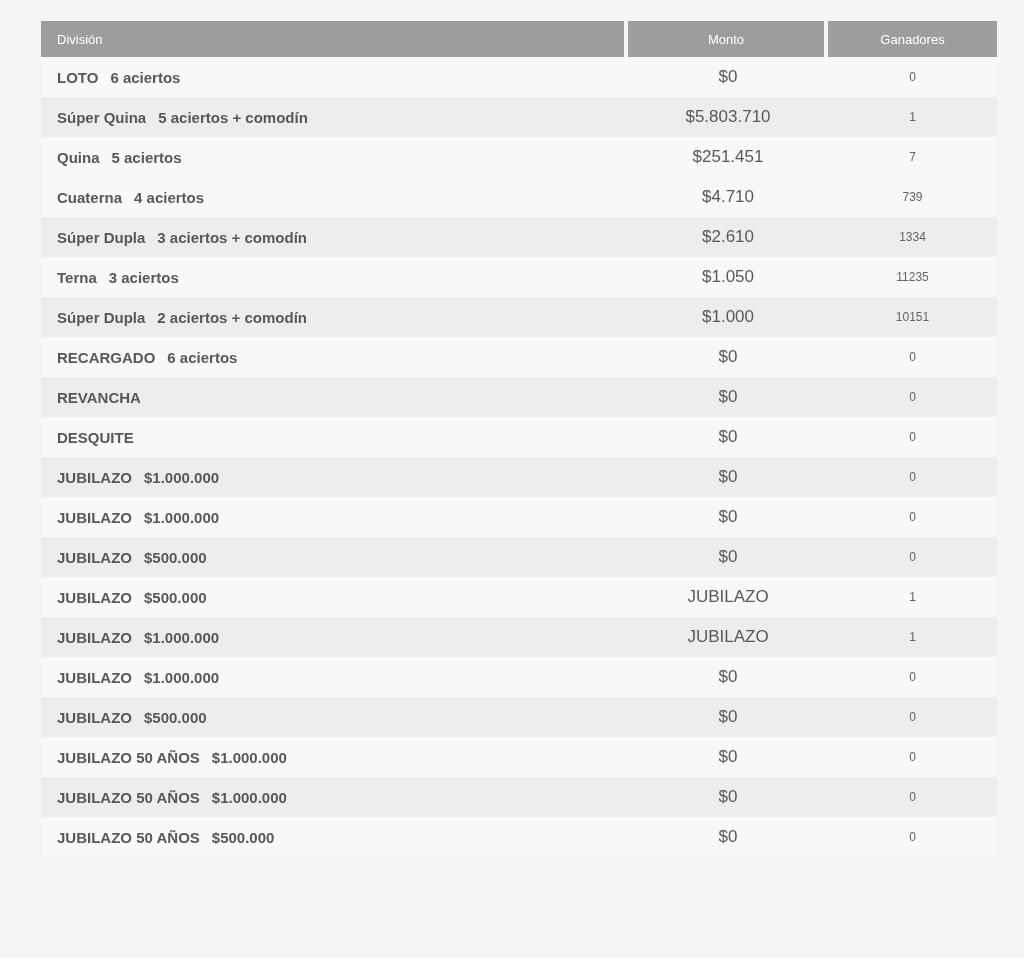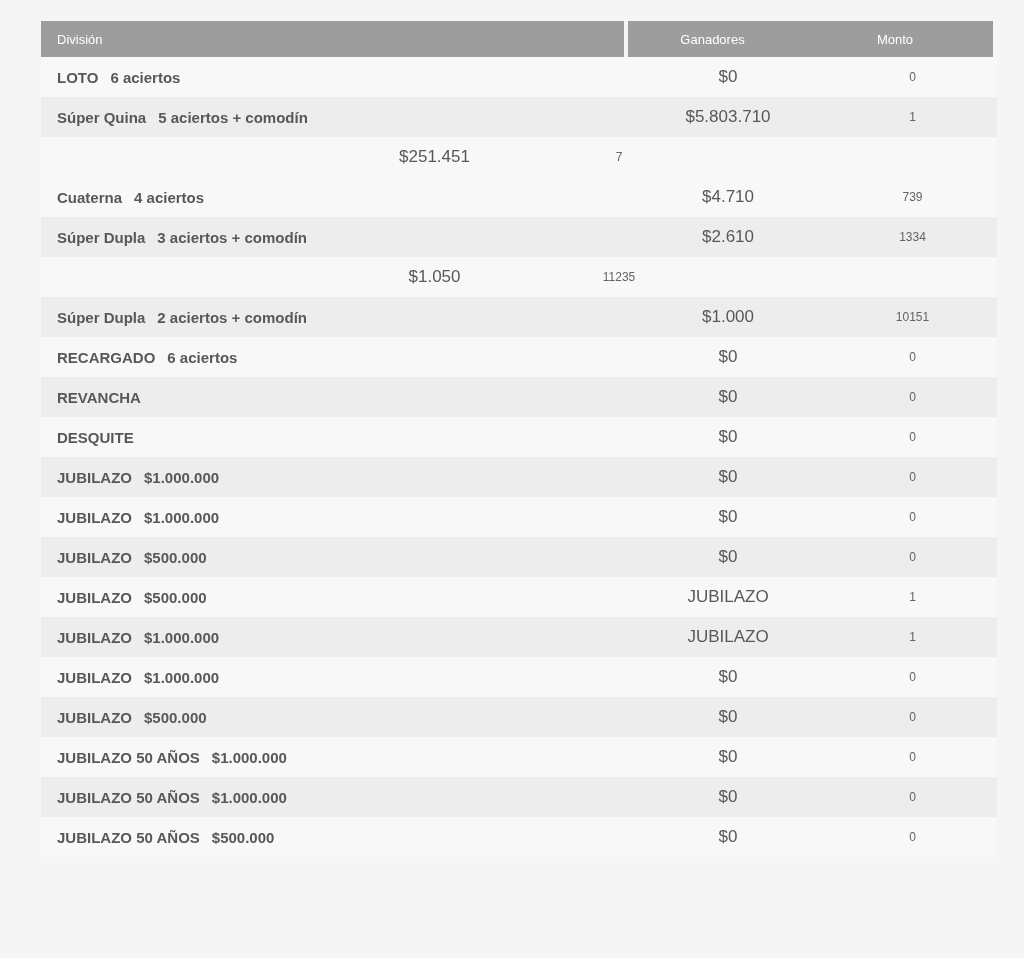--- a/index.html
+++ b/index.html
@@ -92,41 +92,44 @@
     height:8px;
     background:#ffffff;
   }
 </style>
 </head>
 <body>
 
 <div class="results-table">
   <div class="header-row">
     <div class="header-cell col-division">División</div>
+    <div class="header-cell col-monto">Monto</div>
     <div class="header-cell col-ganadores">Ganadores</div>
-    <div class="header-cell col-monto">Monto</div>
   </div>
   <div id="rows-container">
   <div class="row light">
     <div class="cell-division">
       <span>LOTO</span><span class="division-detail">6 aciertos</span>
     </div>
     <div class="cell-monto">$0</div>
     <div class="cell-ganadores">0</div>
   </div>
 
   <div class="row dark">
     <div class="cell-division">
       <span>Súper Quina</span><span class="division-detail">5 aciertos + comodín</span>
     </div>
     <div class="cell-monto">$5.803.710</div>
     <div class="cell-ganadores">1</div>
   </div>
 
   <div class="row light">
+    <div class="cell-division">
+      <span>Quina</span><span class="division-detail">5 aciertos</span>
+    </div>
     <div class="cell-monto">$251.451</div>
     <div class="cell-ganadores">7</div>
   </div>
 
 
   <div class="row light">
     <div class="cell-division">
       <span>Cuaterna</span><span class="division-detail">4 aciertos</span>
     </div>
     <div class="cell-monto">$4.710</div>
@@ -135,20 +138,23 @@
 
   <div class="row dark">
     <div class="cell-division">
       <span>Súper Dupla</span><span class="division-detail">3 aciertos + comodín</span>
     </div>
     <div class="cell-monto">$2.610</div>
     <div class="cell-ganadores">1334</div>
   </div>
 
   <div class="row light">
+    <div class="cell-division">
+      <span>Terna</span><span class="division-detail">3 aciertos</span>
+    </div>
     <div class="cell-monto">$1.050</div>
     <div class="cell-ganadores">11235</div>
   </div>
 
   <div class="row dark">
     <div class="cell-division">
       <span>Súper Dupla</span><span class="division-detail">2 aciertos + comodín</span>
     </div>
     <div class="cell-monto">$1.000</div>
     <div class="cell-ganadores">10151</div>

